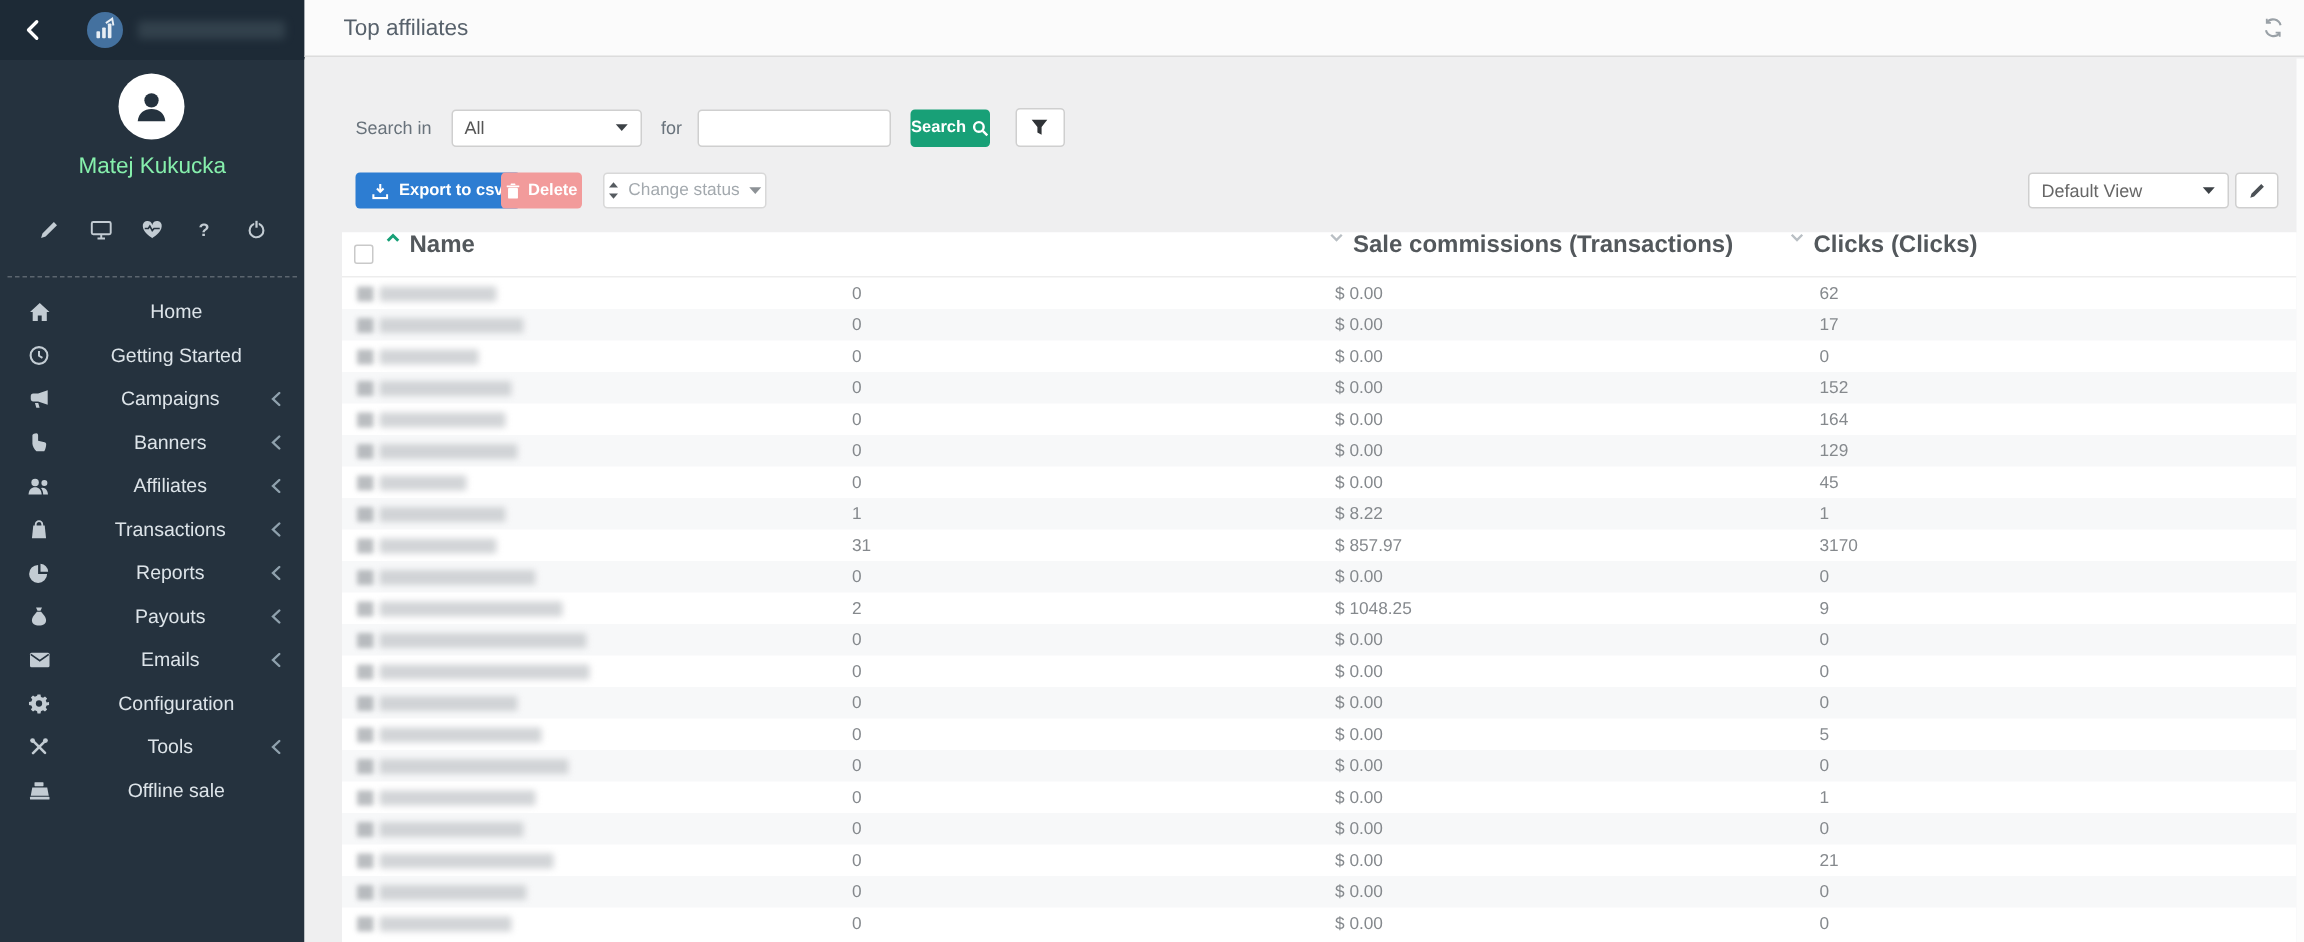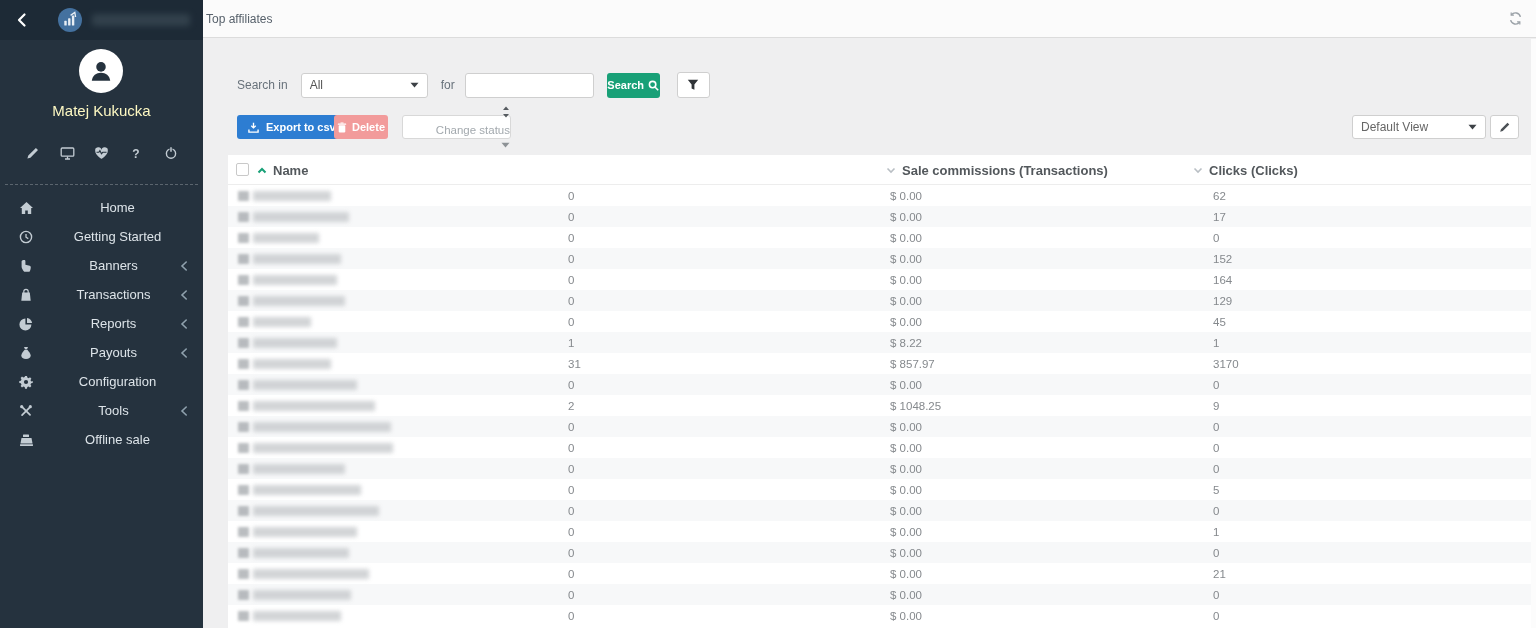--- a/index.html
+++ b/index.html
@@ -6,59 +6,59 @@
   html,body { width:1536px; height:628px; overflow:hidden; }
   body { position:relative; font-family:"Liberation Sans",sans-serif; background:#efeff0; }
 
   
   .sidebar { position:absolute; left:0; top:0; width:203px; height:628px; background:var(--sidebar_bg,#25323e); }
   .sb-header { display:flex; align-items:center; height:40px; background:var(--sidebar_header_bg,#1d2a36); }
   .back-btn { width:44px; height:40px; display:flex; align-items:center; justify-content:center; cursor:pointer; }
   .logo { width:24px; height:24px; margin-left:14px; border-radius:50%; flex:0 0 auto; cursor:pointer; }
   .brand-blur { height:12px; width:98px; margin-left:10px; background:#35444f; filter:blur(3px); border-radius:2px; opacity:.9; }
   .avatar { position:absolute; left:79px; top:49px; width:44px; height:44px; border-radius:50%; background:#fff; display:flex; align-items:center; justify-content:center; cursor:pointer; }
-  .user-name { position:absolute; top:102px; left:0; width:203px; text-align:center; color:#fef9c3; font-size:15px; }
+  .user-name { position:absolute; top:102px; left:0; width:203px; text-align:center; color:#86efac; font-size:15px; }
   .quick-icons { position:absolute; top:144px; left:0; width:203px; display:flex; justify-content:space-between; padding:0 24px; color:#c3ccd3; }
   .qi { width:17px; height:17px; display:flex; align-items:center; justify-content:center; cursor:pointer; }
   .sb-divider { position:absolute; top:184px; left:5px; right:5px; border-top:1px dashed rgba(255,255,255,.25); }
   nav { position:absolute; top:193px; left:0; right:0; }
   .nav-item { height:29px; display:flex; align-items:center; padding:0 15px 0 18px; color:#dde4e9; font-size:13px; cursor:pointer; }
   .nav-item .ic { width:16px; height:15px; margin-right:13px; color:#c3ccd3; display:flex; align-items:center; justify-content:center; }
   .nav-item .nlabel { flex:1;text-align:center; }
   .nav-item .chev { color:#8fa1ad; display:flex; }
 
   
   .topbar { position:absolute; left:203px; top:0; width:1333px; height:38px; background:#fbfbfb; border-bottom:1px solid #dcdcdc; display:flex; align-items:center; }
-  .page-title { margin-left:3px; font-size:12px; color:#57616b; }
+  .page-title { margin-left:26px; font-size:15px; color:#57616b; }
   .refresh { position:absolute; right:13px; top:11px; color:#9aa1a7; cursor:pointer; }
 
   
   .content { position:absolute; left:203px; top:39px; width:1333px; height:589px; background:#efeff0; }
   .search-row { position:absolute; left:34px; top:33px; height:26px; display:flex; align-items:center; }
   .flabel { font-size:12px; color:#68727b; }
   .select { background:#fff; border:1px solid #cfcfcf; border-radius:3px; height:25px; display:flex; align-items:center; justify-content:space-between; padding:0 8px; font-size:12px; color:#555; cursor:pointer; }
   .select .caret { color:#3c4146; display:flex; }
   .search-in { width:127px; margin:0 13px; }
   .search-input { width:129px; height:25px; border:1px solid #cfcfcf; border-radius:3px; margin-left:10px; padding:0 6px; font-size:12px; color:#444; background:#fff; font-family:inherit; }
   button { font-family:inherit; cursor:pointer; }
   .btn-search { margin-left:13px; height:25px; width:53px; background:var(--accent_green,#18a077); color:#fff; font-size:11px; font-weight:bold; border:none; border-radius:3px; display:flex; align-items:center; justify-content:center; gap:4px; }
   .btn-filter { margin-left:17px; width:33px; height:26px; background:#fff; border:1px solid #cfcfcf; border-radius:3px; color:#2f3337; display:flex; align-items:center; justify-content:center; }
 
   .btn-export { position:absolute; left:34px; top:76px; height:24px; padding:0 11px; background:var(--primary_blue,#2d7dd2); color:#fff; font-size:11px; font-weight:bold; border:none; border-radius:3px; display:flex; gap:7px; align-items:center; }
   .btn-delete { position:absolute; left:131px; top:76px; height:24px; width:54px; background:var(--danger_pink,#f29b9b); color:#fff; font-size:11px; font-weight:bold; border:none; border-radius:3px; display:flex; gap:5px; align-items:center; justify-content:center; }
-  .btn-status { position:absolute; left:199px; top:76px; height:24px; width:109px; background:#fff; border:1px solid #d8d8d8; border-radius:3px; color:#a3a9ae; font-size:11.5px; display:flex; align-items:flex-end; justify-content:center; gap:6px;flex-direction:column; }
+  .btn-status { position:absolute; left:199px; top:76px; height:24px; width:109px; background:#fff; border:1px solid #d8d8d8; border-radius:3px; color:#a3a9ae; font-size:11.5px; display:flex; align-items:center; justify-content:center; gap:6px; }
   .btn-status .ic { color:#565b60; display:flex; }
   .btn-status .caret { color:#8d9296; display:flex; }
   .view-select { position:absolute; left:1149px; top:76px; width:134px; height:24px; color:#666;gap:32px; }
   .btn-edit-view { position:absolute; left:1287px; top:76px; width:29px; height:24px; background:#fff; border:1px solid #cfcfcf; border-radius:3px; color:#4c5156; display:flex; align-items:center; justify-content:center; }
 
   
   .table { position:absolute; left:25px; top:116px; width:1303px; height:473px; background:#fff; }
   .thead { position:relative; height:30px; background:#fff; border-bottom:1px solid #ededed; }
-  .th { position:absolute; top:0; height:30px; display:flex; align-items:center; gap:6px; font-size:13px; font-weight:bold; color:#53585c; cursor:pointer; }
+  .th { position:absolute; top:0; height:30px; display:flex; align-items:flex-start; gap:6px; font-size:16px; font-weight:bold; color:#53585c; cursor:pointer; }
   .th .sort-asc { color:var(--accent_green,#18a077); display:flex; }
   .th .sort-none { color:#b9bfc4; display:flex; }
   .th0 { left:29px; } .th1 { left:340px; } .th2 { left:658px; } .th3 { left:965px; }
   .checkbox { position:absolute; left:8px; top:8px; width:13px; height:13px; border:1px solid #c9c9c9; border-radius:2px; background:#fff; cursor:pointer; }
   .trow { position:relative; height:21px; cursor:pointer; }
   .trow:nth-child(even) { background:#f7f8f9; }
   .cell { position:absolute; top:50%; transform:translateY(-50%); font-size:11.5px; color:#85898d; white-space:nowrap; }
   .c-count { left:340px; } .c-comm { left:662px; } .c-clicks { left:985px; }
   .blur-wrap { position:absolute; left:10px; top:50%; transform:translateY(-50%); display:flex; gap:4px; align-items:center; }
   .chip { width:11px; height:10px; background:#8d9297; filter:blur(1.6px); opacity:.6; border-radius:1px; }
@@ -141,25 +141,54 @@
         <span class="ic" style="display: flex;">
           <svg width="14" height="14" viewBox="0 0 14 14">
             <circle cx="7" cy="7" r="5.6" fill="none" stroke="currentColor" stroke-width="1.4"></circle>
             <path d="M7 4v3.2l2.3 1.4" fill="none" stroke="currentColor" stroke-width="1.3"></path>
           </svg>
         </span>
         <span class="nlabel">Getting Started</span>
       </div>
       <div class="nav-item">
         <span class="ic" style="display: flex;">
+          <svg width="15" height="14" viewBox="0 0 15 14" fill="currentColor">
+            <path d="M12.8 1.2v9.6L6.4 8.6H3.2A1.7 1.7 0 0 1 1.5 6.9V5.1a1.7 1.7 0 0 1 1.7-1.7h3.2zM4.3 9.6h2.2l.9 3.2H5.2z"></path>
+          </svg>
+        </span>
+        <span class="nlabel">Campaigns</span>
+        <span class="chev" style="display: flex;">
+          <svg width="8" height="10" viewBox="0 0 8 10">
+            <path d="M6.2 1 2 5l4.2 4" fill="none" stroke="currentColor" stroke-width="1.6" stroke-linecap="round"></path>
+          </svg>
+        </span>
+      </div>
+      <div class="nav-item">
+        <span class="ic" style="display: flex;">
           <svg width="14" height="14" viewBox="0 0 14 14" fill="currentColor">
             <path d="M5.2.9c.7 0 1.2.5 1.2 1.3v3.6l4.3 1c.7.2 1.1.7 1.1 1.4-.1 1.7-.5 3.4-1.3 4.6H5.3C4 11.6 2.6 9.3 2.6 7.8V2.2C2.6 1.4 4.4.9 5.2.9z"></path>
           </svg>
         </span>
         <span class="nlabel">Banners</span>
+        <span class="chev" style="display: flex;">
+          <svg width="8" height="10" viewBox="0 0 8 10">
+            <path d="M6.2 1 2 5l4.2 4" fill="none" stroke="currentColor" stroke-width="1.6" stroke-linecap="round"></path>
+          </svg>
+        </span>
+      </div>
+      <div class="nav-item">
+        <span class="ic" style="display: flex;">
+          <svg width="16" height="14" viewBox="0 0 16 14" fill="currentColor">
+            <circle cx="5.4" cy="4.6" r="2.5"></circle>
+            <path d="M1 12.6c.3-3 2-4.7 4.4-4.7s4.1 1.7 4.4 4.7z"></path>
+            <circle cx="11.6" cy="5" r="2"></circle>
+            <path d="M10.4 8.2c1.9.1 3.3 1.6 3.6 4.4h-3.2c-.1-1.8-.6-3.3-1.5-4.2z"></path>
+          </svg>
+        </span>
+        <span class="nlabel">Affiliates</span>
         <span class="chev" style="display: flex;">
           <svg width="8" height="10" viewBox="0 0 8 10">
             <path d="M6.2 1 2 5l4.2 4" fill="none" stroke="currentColor" stroke-width="1.6" stroke-linecap="round"></path>
           </svg>
         </span>
       </div>
       <div class="nav-item">
         <span class="ic" style="display: flex;">
           <svg width="14" height="14" viewBox="0 0 14 14">
             <path d="M4.8 6V3.6a2.2 2.2 0 0 1 4.4 0V6" fill="none" stroke="currentColor" stroke-width="1.2"></path>
@@ -188,20 +217,34 @@
         </span>
       </div>
       <div class="nav-item">
         <span class="ic" style="display: flex;">
           <svg width="14" height="14" viewBox="0 0 14 14" fill="currentColor">
             <path d="M5 1h4l-1 2.2H6z"></path>
             <path d="M5.6 3.8h2.8l1.9 2.4c.9 1.2 1.4 2.3 1.4 3.4 0 2.1-1.9 3.4-4.7 3.4s-4.7-1.3-4.7-3.4c0-1.1.5-2.2 1.4-3.4z"></path>
           </svg>
         </span>
         <span class="nlabel">Payouts</span>
+        <span class="chev" style="display: flex;">
+          <svg width="8" height="10" viewBox="0 0 8 10">
+            <path d="M6.2 1 2 5l4.2 4" fill="none" stroke="currentColor" stroke-width="1.6" stroke-linecap="round"></path>
+          </svg>
+        </span>
+      </div>
+      <div class="nav-item">
+        <span class="ic" style="display: flex;">
+          <svg width="15" height="12" viewBox="0 0 15 12">
+            <rect x="1" y="1.2" width="13" height="9.6" rx="1" fill="currentColor"></rect>
+            <path d="m1.5 2.2 6 4.3 6-4.3" fill="none" stroke="#25323e" stroke-width="1.1"></path>
+          </svg>
+        </span>
+        <span class="nlabel">Emails</span>
         <span class="chev" style="display: flex;">
           <svg width="8" height="10" viewBox="0 0 8 10">
             <path d="M6.2 1 2 5l4.2 4" fill="none" stroke="currentColor" stroke-width="1.6" stroke-linecap="round"></path>
           </svg>
         </span>
       </div>
       <div class="nav-item">
         <span class="ic" style="display: flex;">
           <svg width="14" height="14" viewBox="0 0 14 14">
             <path d="M6 1h2l.3 1.6 1.4.6L11 2.3l1.4 1.4-.9 1.3.6 1.4L13.7 6v2l-1.6.3-.6 1.4.9 1.3-1.4 1.4-1.3-.9-1.4.6L8 13.7H6l-.3-1.6-1.4-.6-1.3.9-1.4-1.4.9-1.3-.6-1.4L.3 8V6l1.6-.3.6-1.4-.9-1.3 1.4-1.4 1.3.9 1.4-.6z" fill="currentColor"></path>

